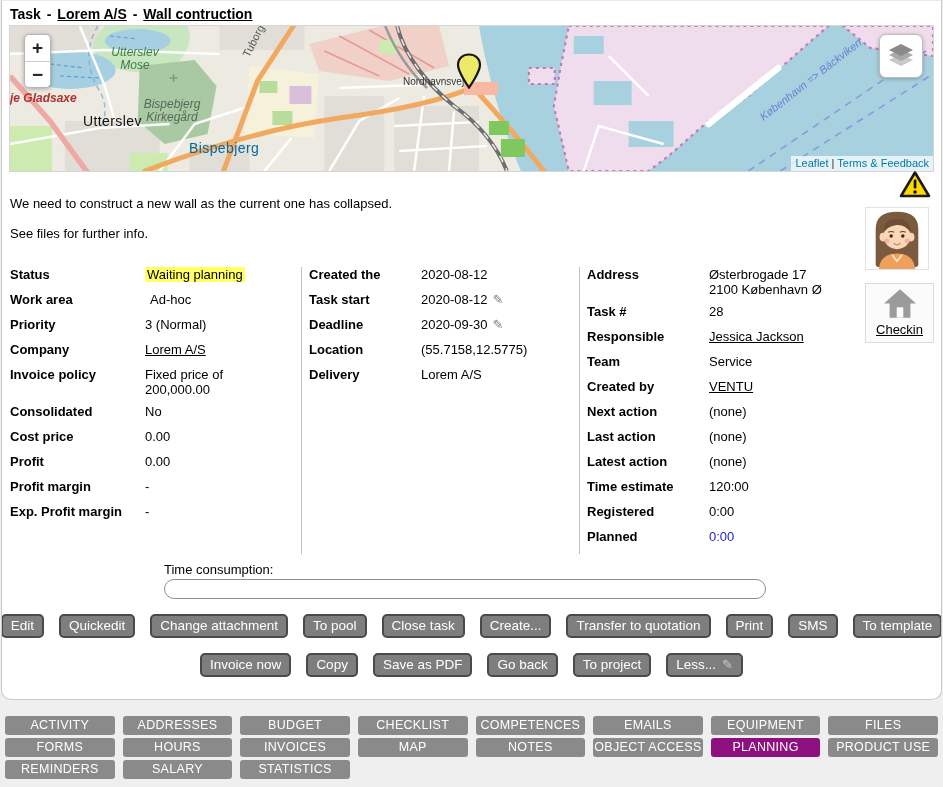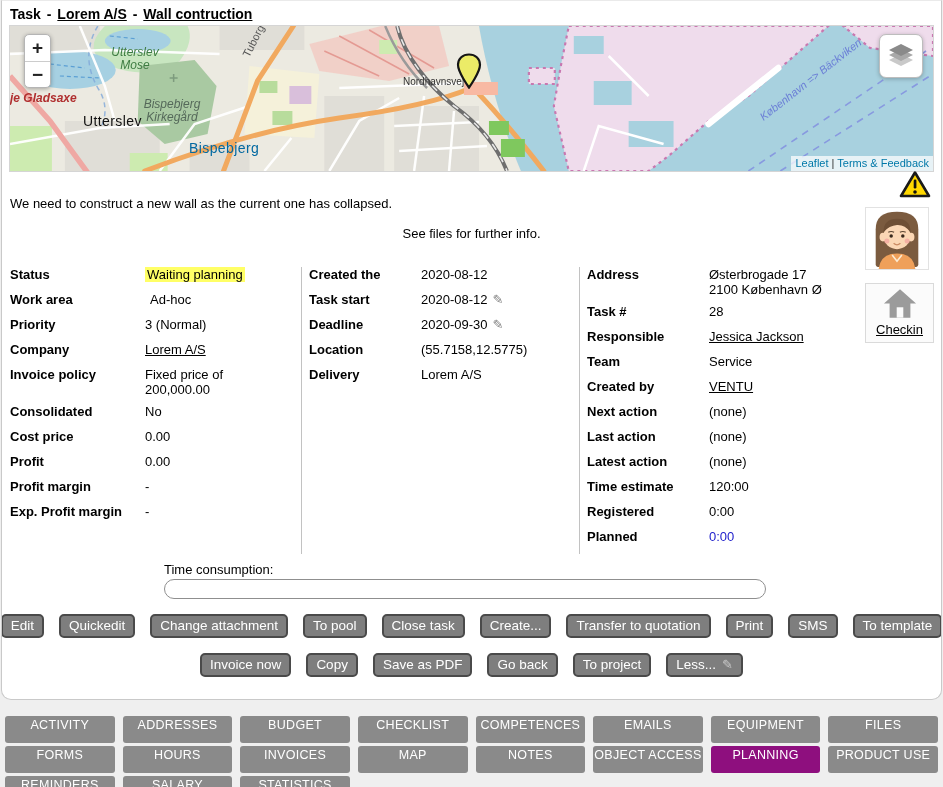--- a/index.html
+++ b/index.html
@@ -71,21 +71,21 @@
   .avatar { position:absolute; right:12px; top:206px; width:64px; height:63px; border:1px solid #E2E2E2; }
   .checkin {
     position:absolute; right:7px; top:282px; width:69px;
     text-align:center; padding:4px 0 5px;
     border:1px solid #DADADA; background:#FBFBFB;
   }
   .checkin a { font-size:13px; }
 
   
   .desc { margin:24px 8px 0; }
-  .desc .line2 { margin-top:15px;text-align:center; }
+  .desc .line2 { margin-top:15px; }
 
   
   .details { display:flex; margin:26px 0 0 8px; align-items:stretch; }
   .dcol1 { width:291px; }
   .dcol2 { width:278px; border-left:1px solid #C2C2C2; padding-left:7px; }
   .dcol3 { width:286px; border-left:1px solid #C2C2C2; padding-left:7px; }
   .drow { display:flex; margin-bottom:7px; min-height:18px; }
   .drow.gap { margin-top:0; }
   .dlabel { font-weight:bold; flex:0 0 135px; }
   .dcol2 .dlabel { flex-basis:112px; }
@@ -115,21 +115,21 @@
   }
   .btn .editicon { color:#C9C9C9; margin-left:6px; }
 
   
   .tabs {
     display:grid; grid-template-columns:repeat(8,1fr);
     gap:3px 8px; margin:16px 5px 0;
   }
   .tab {
     display:block; background:#8A8A8A; color:#fff; text-decoration:none;
-    text-align:center; font-size:12.5px; height:27px; line-height:19px;
+    text-align:center; font-size:12.5px; height:19px; line-height:19px;
     border-radius:3px; letter-spacing:.3px; overflow:hidden; white-space:nowrap;
   }
   .tab.active { background:#8E0F7E; }
 </style>
 </head>
 <body>
 
 <div class="card">
 
   <div class="breadcrumb">

